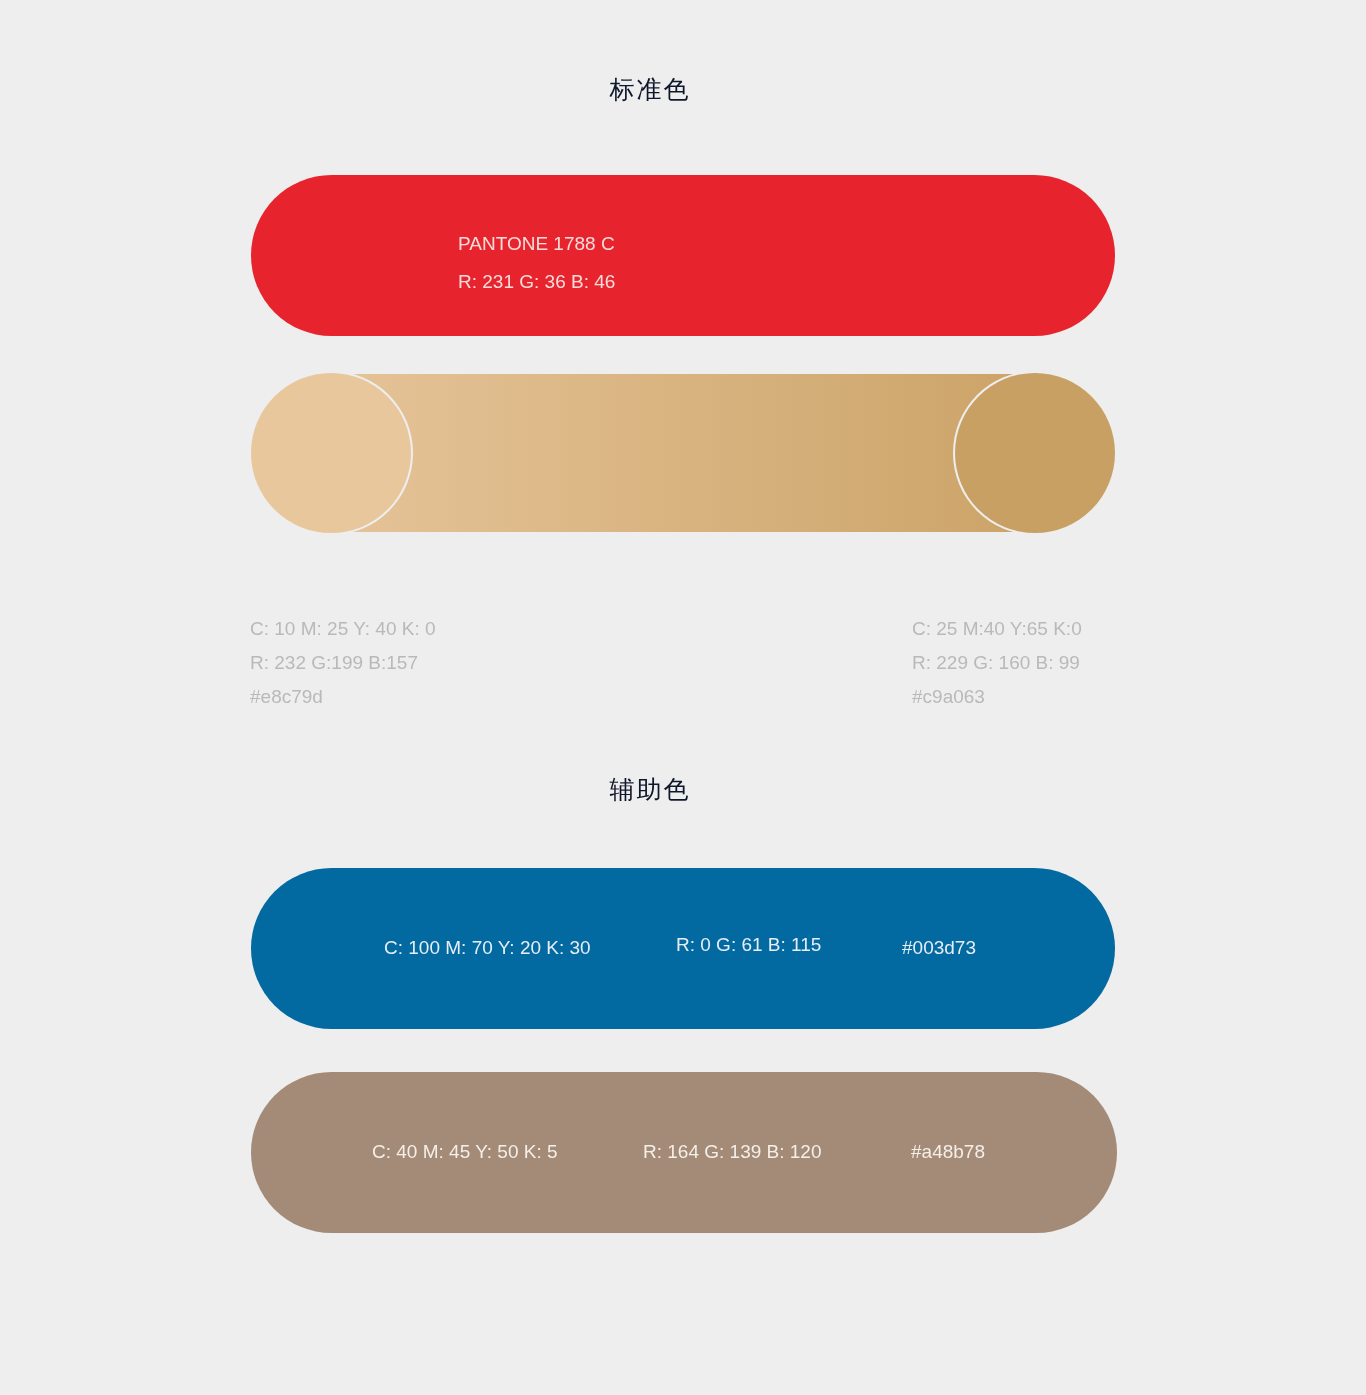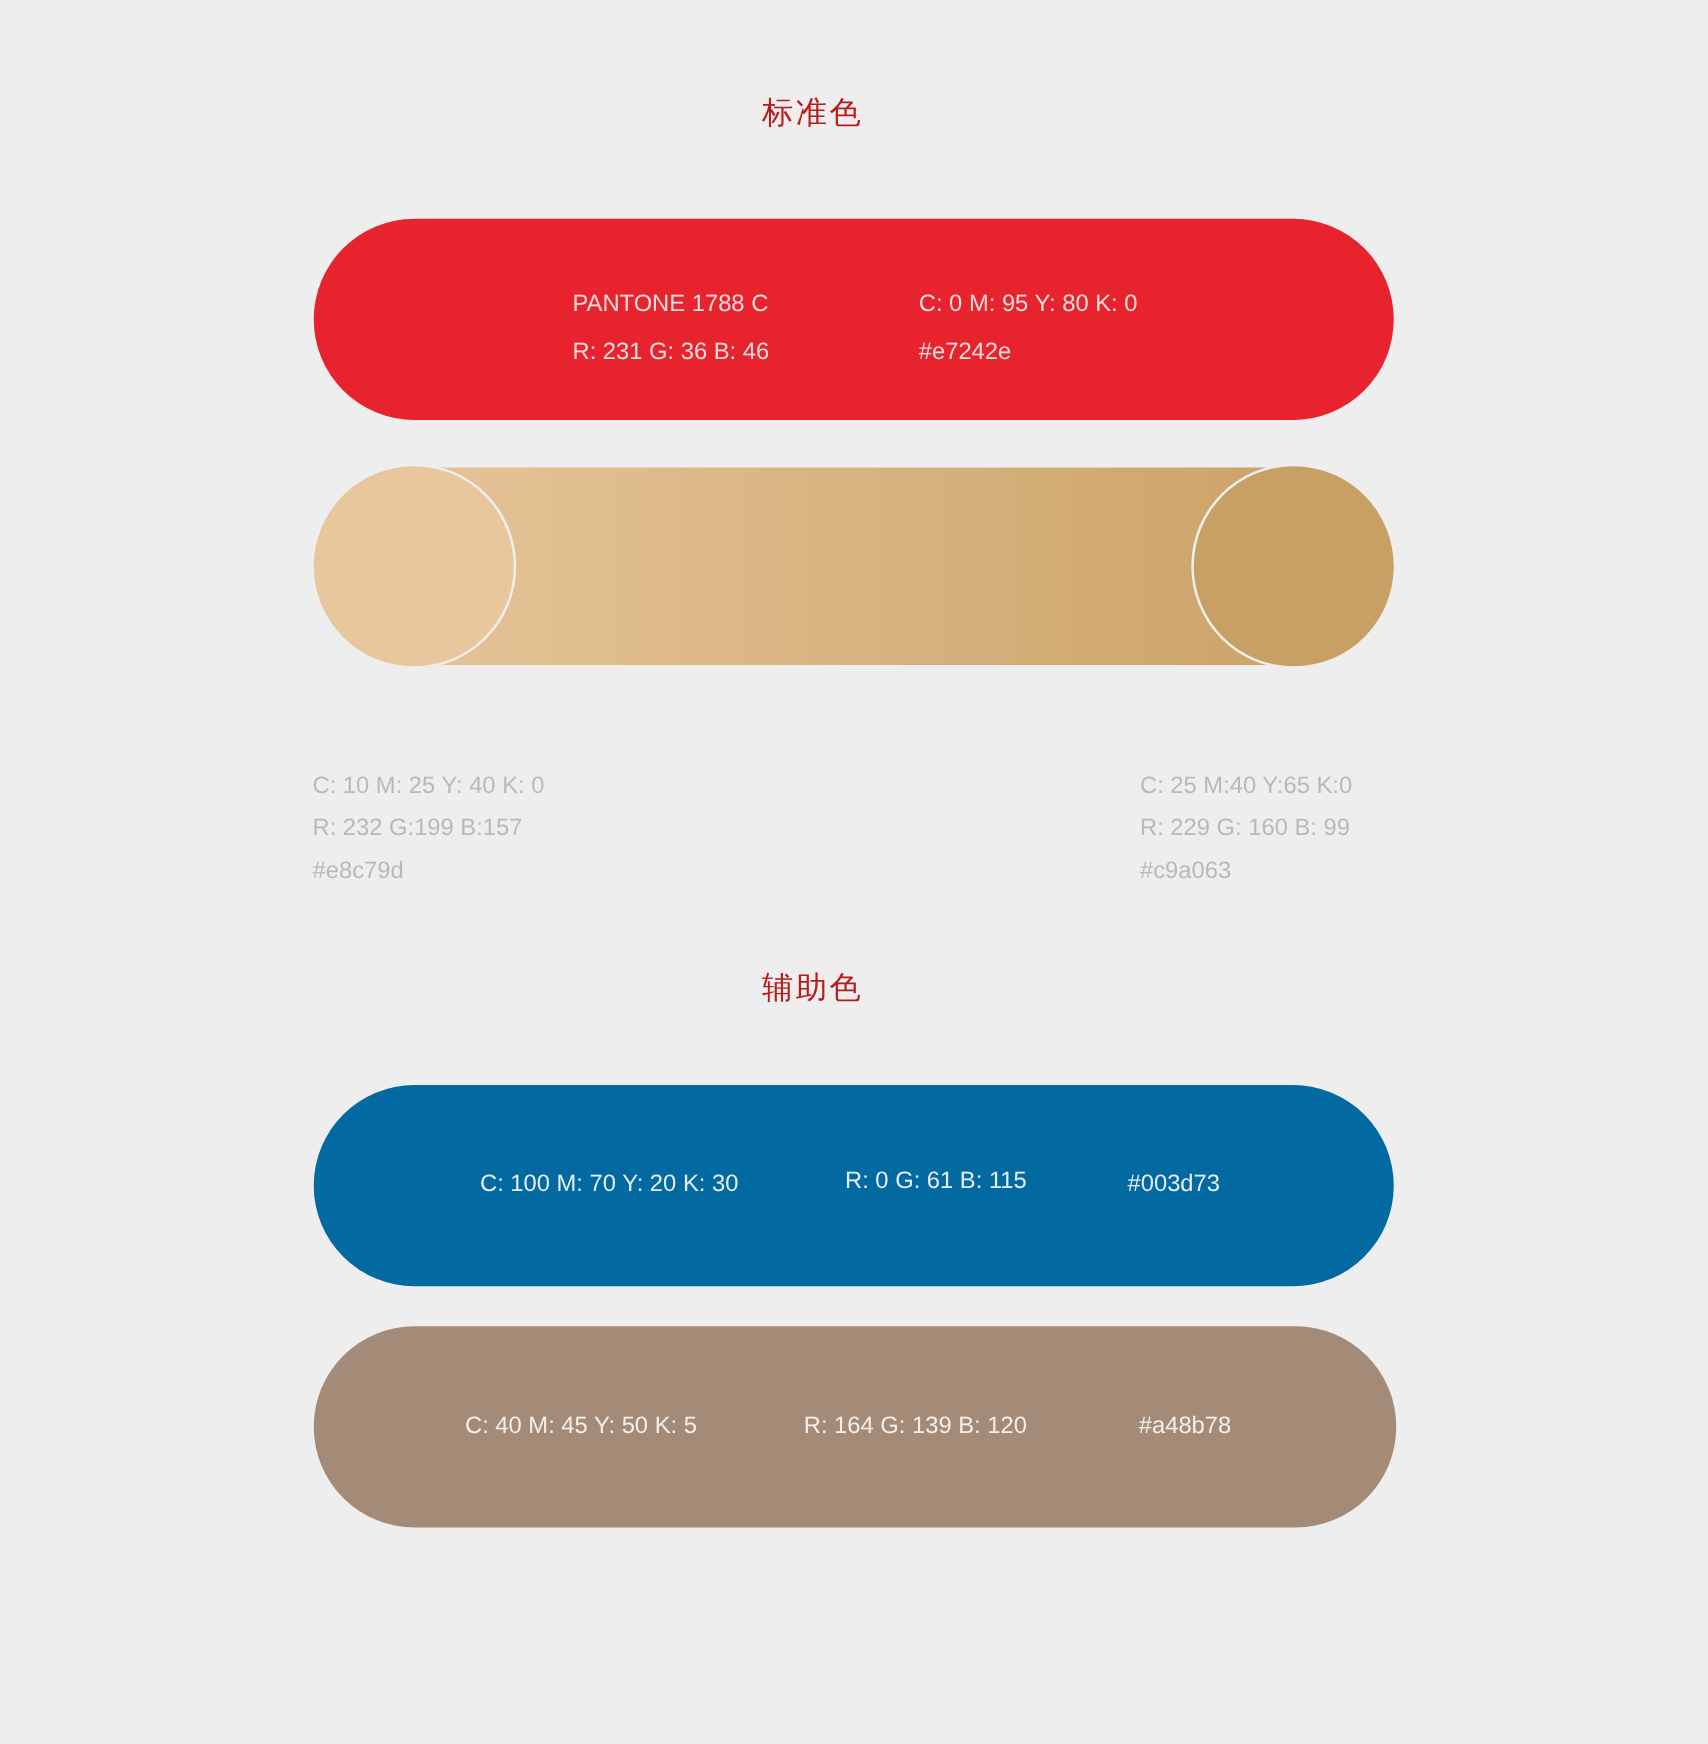--- a/index.html
+++ b/index.html
@@ -16,21 +16,21 @@
   }
 
   
   .section-title {
     position: absolute;
     left: 0;
     width: 1300px;
     text-align: center;
     font-size: 25px;
     letter-spacing: 2px;
-    color: #b91c1c;
+    color: #0f172a;
     font-weight: 400;
     user-select: none;
   }
   #title-standard { top: 73px; }
   #title-auxiliary { top: 773px; }
 
   
   .pill {
     position: absolute;
     border-radius: 999px;
@@ -145,24 +145,20 @@
 <body style="background: rgb(238, 238, 238);">
 
 <div id="title-standard" class="section-title">标准色</div>
 
 <div id="pill-red" class="pill" style="background: rgb(231, 36, 46);">
   <div class="red-text-wrap">
     <div id="red-col-left" class="red-col">
       <div>PANTONE 1788 C</div>
       <div>R: 231  G: 36  B: 46</div>
     </div>
-    <div id="red-col-right" class="red-col">
-      <div>C: 0  M: 95  Y: 80  K: 0</div>
-      <div>#e7242e</div>
-    </div>
   </div>
 </div>
 
 <div id="gold-group">
   <div id="gold-bar" style="background: linear-gradient(to right, rgb(232, 199, 157), rgb(201, 160, 99));"></div>
   <div id="gold-gap-left" class="gold-gap" style="background: rgb(238, 238, 238);"></div>
   <div id="gold-gap-right" class="gold-gap" style="background: rgb(238, 238, 238);"></div>
   <div id="gold-circle-left" class="gold-circle" style="background: rgb(232, 199, 157);"></div>
   <div id="gold-circle-right" class="gold-circle" style="background: rgb(201, 160, 99);"></div>
 </div>
@@ -182,19 +178,19 @@
 <div id="title-auxiliary" class="section-title">辅助色</div>
 
 <div id="pill-blue" class="pill" style="background: #0369a1;">
   <div class="aux-row">
     <div id="blue-cmyk" class="aux-seg">C: 100  M: 70  Y: 20  K: 30</div>
     <div id="blue-rgb" class="aux-seg">R: 0  G: 61  B: 115</div>
     <div id="blue-hex" class="aux-seg">#003d73</div>
   </div>
 </div>
 
-<div id="pill-taupe" class="pill" style="background: rgb(164, 139, 120);">
+<div id="pill-taupe" class="pill" style="background: rgb(164, 139, 120); margin-top: 11px;">
   <div class="aux-row">
     <div id="taupe-cmyk" class="aux-seg aux-seg-taupe">C: 40  M: 45  Y: 50  K: 5</div>
     <div id="taupe-rgb" class="aux-seg aux-seg-taupe">R: 164  G: 139  B: 120</div>
     <div id="taupe-hex" class="aux-seg aux-seg-taupe">#a48b78</div>
   </div>
 </div>
 
 </body></html>

